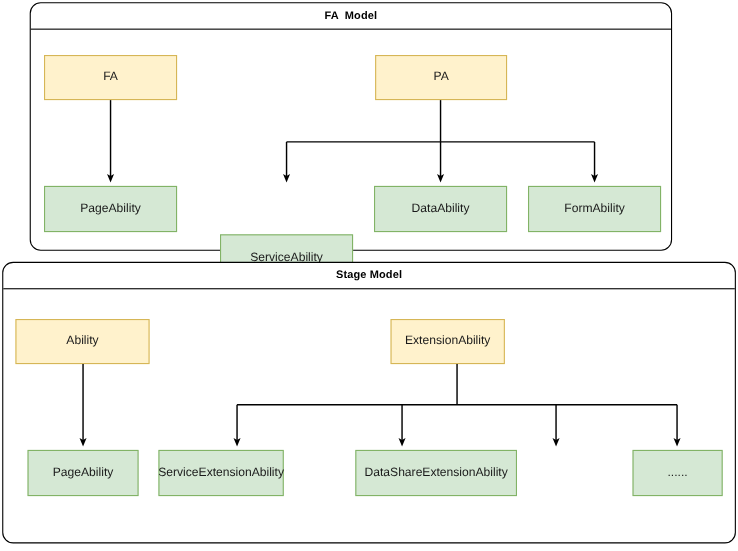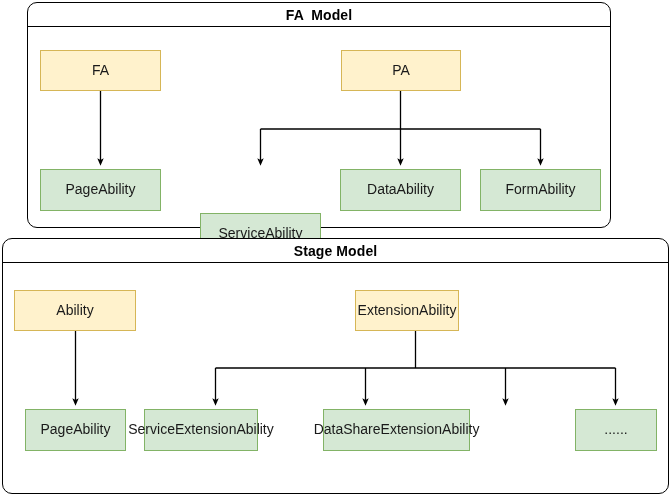--- a/index.html
+++ b/index.html
@@ -32,34 +32,34 @@
     top: 0;
     width: 100%;
     height: 24px;
     box-sizing: border-box;
     border-bottom: 1.4px solid #000000;
     display: flex;
     align-items: center;
     justify-content: center;
   }
   .model-title {
-    font-size: 14px;
+    font-size: 10px;
     font-weight: bold;
     color: #000000;
     letter-spacing: 0.1px;
     white-space: pre;
   }
   
   .node {
     position: absolute;
     box-sizing: border-box;
     display: flex;
     align-items: center;
     justify-content: center;
-    font-size: 14px;
+    font-size: 11px;
     color: #1a1a1a;
     text-align: center;
     line-height: 1.1;
     white-space: nowrap;
   }
   .node.yellow {
     background: #fff2cc;
     border: 1.2px solid #d6b656;
   }
   .node.green {

